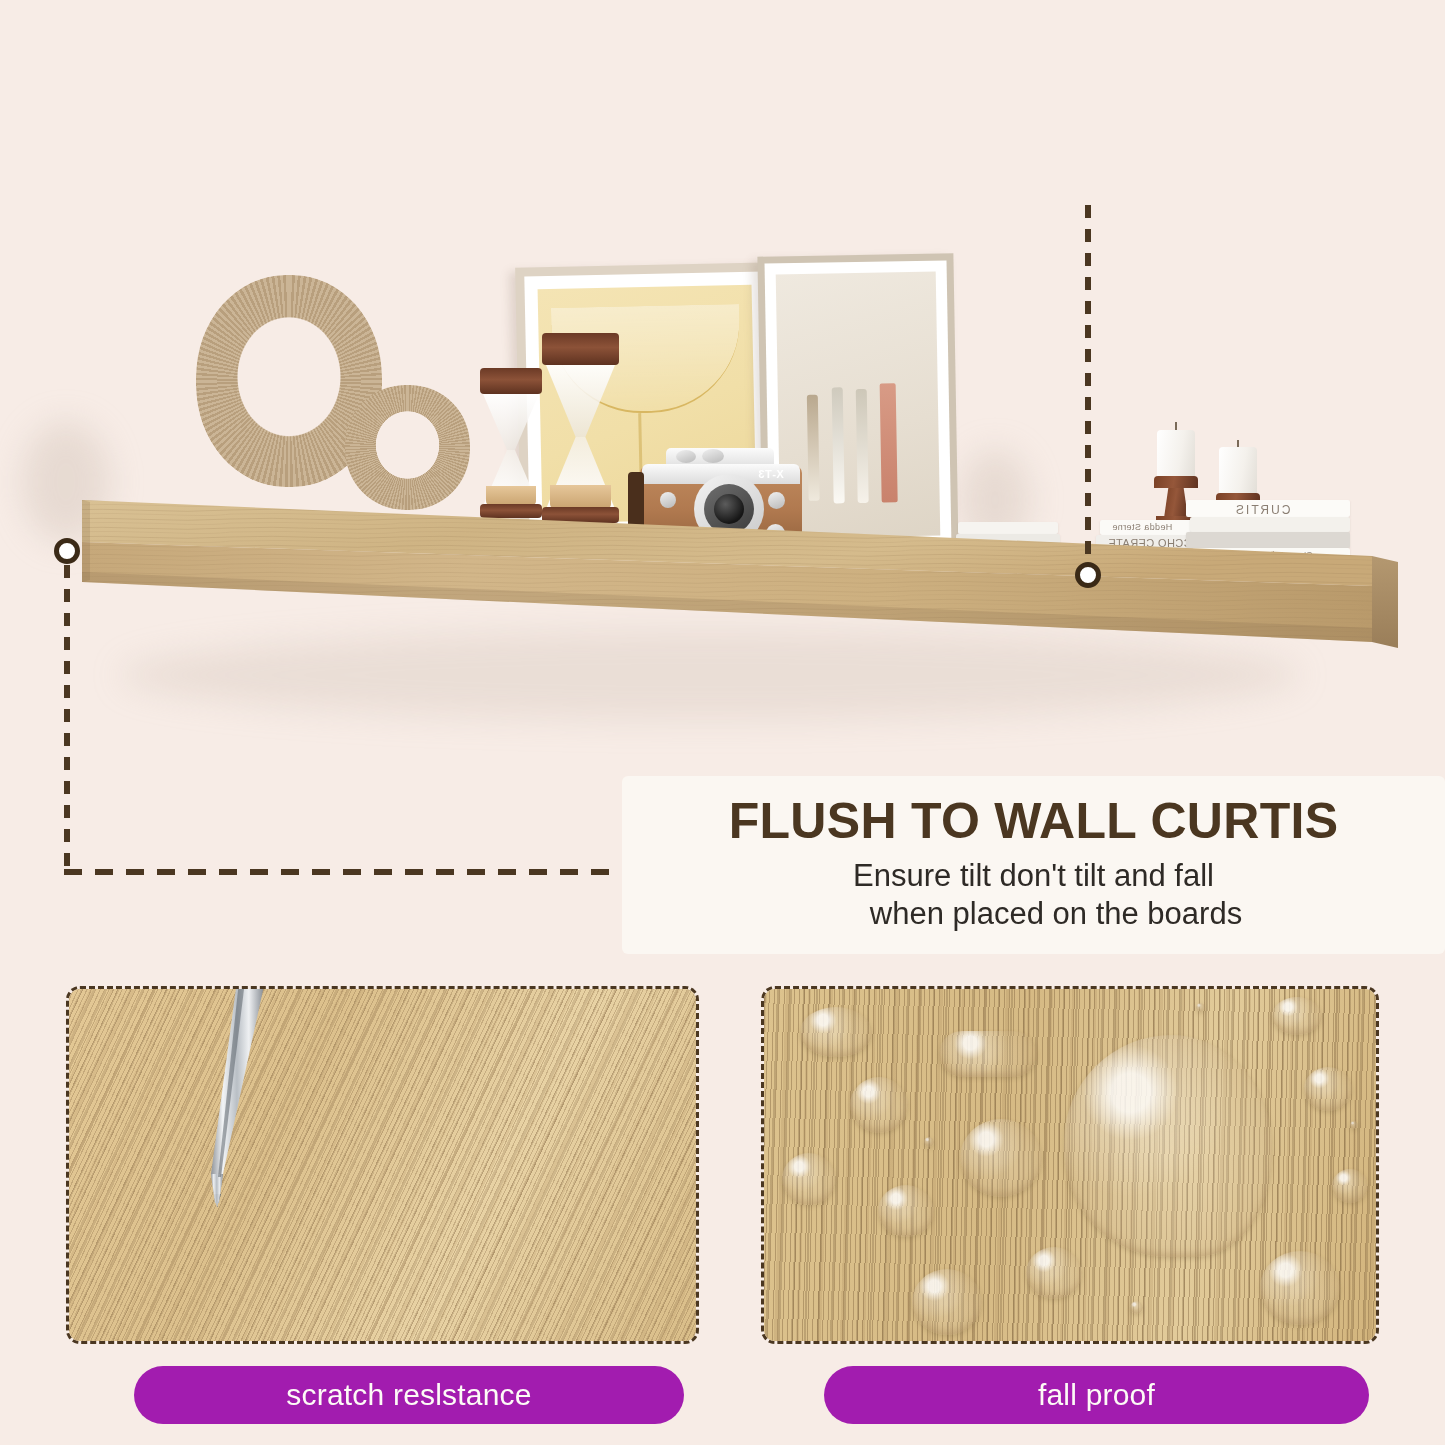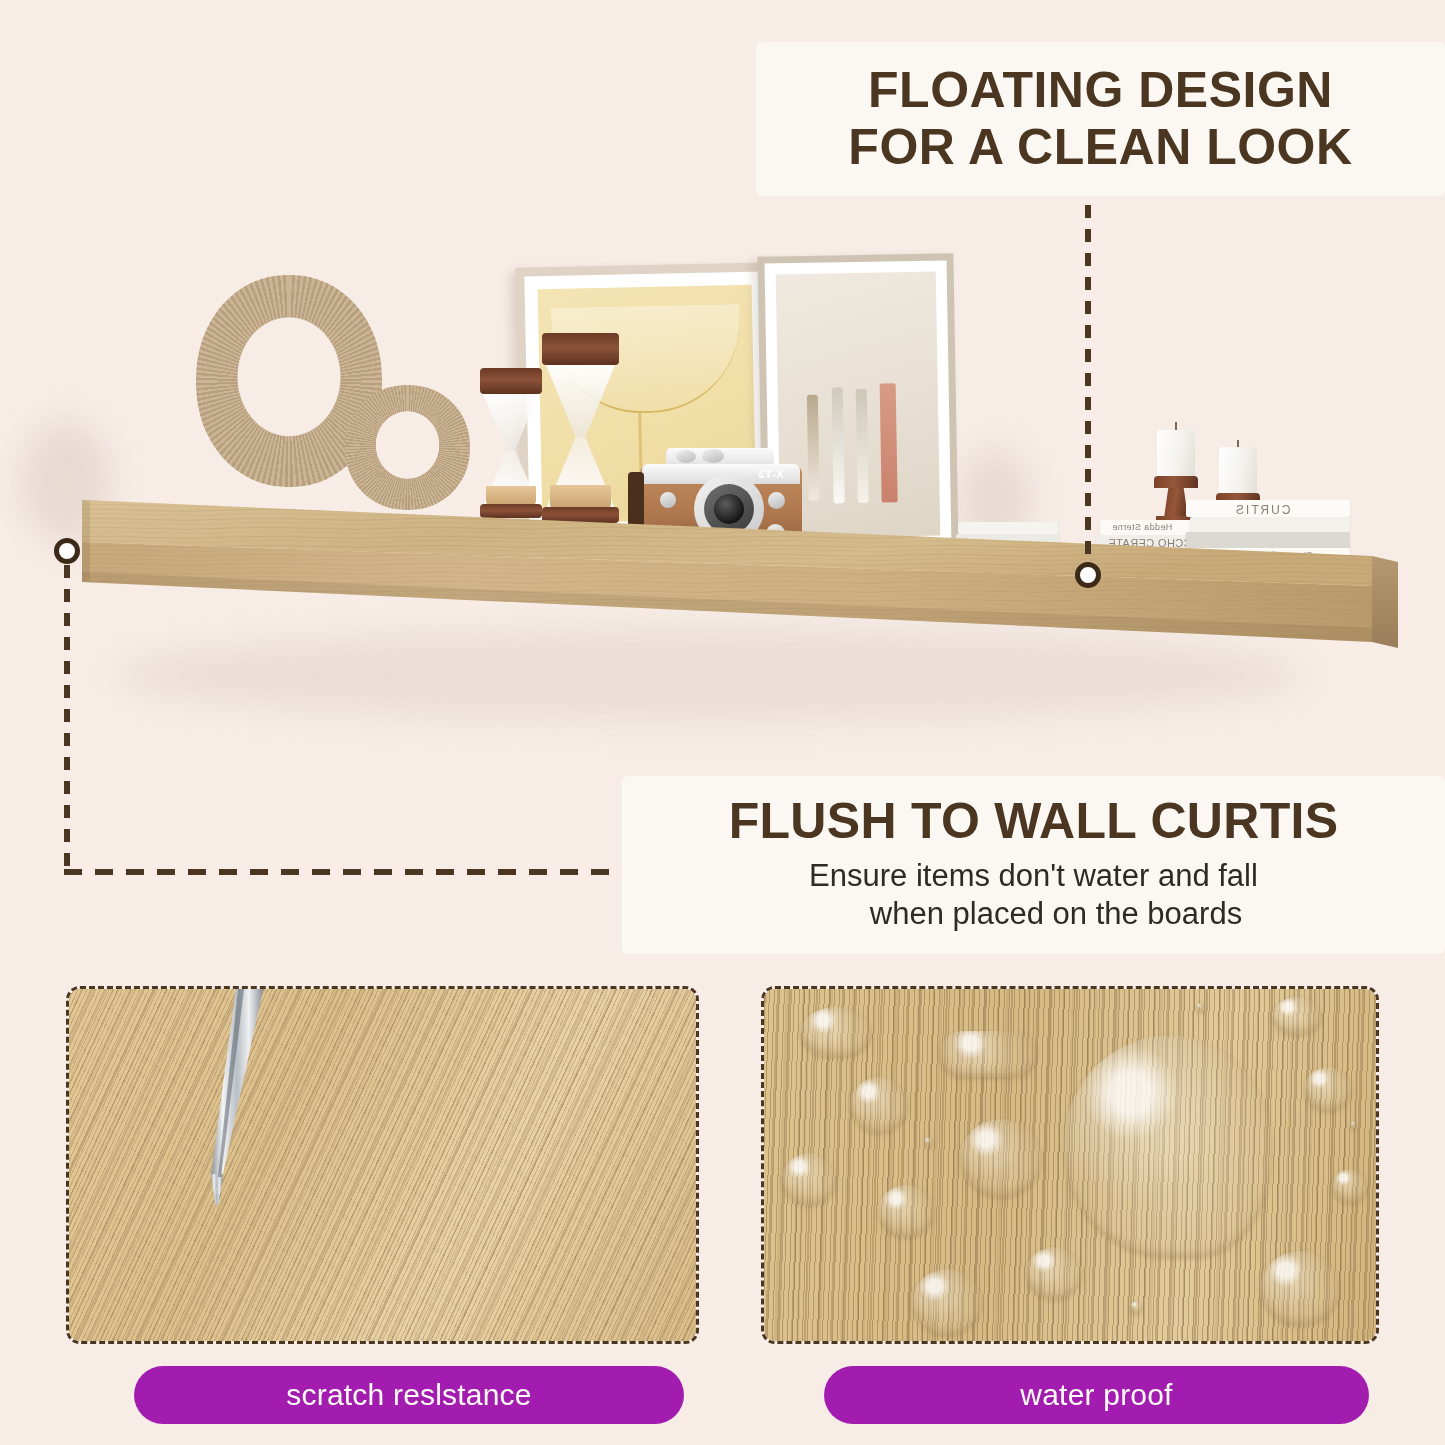--- a/index.html
+++ b/index.html
@@ -417,28 +417,24 @@
     </div>
   </div>
 
   <div class="leader" id="leader-top-v"></div>
   <div class="leader" id="leader-left-v"></div>
   <div class="leader" id="leader-left-h"></div>
 
   <div class="marker" id="marker-shelf-left"></div>
   <div class="marker" id="marker-shelf-right"></div>
 
-  <div class="callout" id="callout-top">
-    <div class="line">FLOATING DESIGN</div>
-    <div class="line">FOR A CLEAN LOOK</div>
-  </div>
 
   <div class="callout" id="callout-bottom">
     <div class="title">FLUSH TO WALL CURTIS</div>
-    <div class="sub">Ensure items don't water and fall</div>
+    <div class="sub">Ensure tilt don't tilt and fall</div>
     <div class="sub" style="margin-top:0;margin-left:45px;">when placed on the boards</div>
   </div>
 
   <div class="panel" id="panel-scratch">
     <div class="wood-scratch"></div>
     <svg class="screwdriver" width="633" height="358" viewBox="0 0 633 358" style="left:0; top:0;">
       <defs>
         <linearGradient id="steel" x1="0" y1="0" x2="1" y2="0">
           <stop offset="0%" stop-color="#8f949a"></stop>
           <stop offset="22%" stop-color="#f2f4f6"></stop>
@@ -473,15 +469,15 @@
     <div class="droplet" style="left:568px; top:180px; width:36px; height:34px;"></div>
     <div class="droplet" style="left:496px; top:262px; width:80px; height:74px;"></div>
     <div class="droplet" style="left:508px; top:8px; width:50px; height:38px; border-radius:50%;"></div>
     <div class="droplet" style="left:160px; top:148px; width:10px; height:10px;"></div>
     <div class="droplet" style="left:432px; top:14px; width:9px; height:9px;"></div>
     <div class="droplet" style="left:366px; top:312px; width:13px; height:13px;"></div>
     <div class="droplet" style="left:586px; top:132px; width:8px; height:8px;"></div>
   </div>
 
   <div class="pill" id="pill-scratch">scratch reslstance</div>
-  <div class="pill" id="pill-water">water proof</div>
+  <div class="pill" id="pill-water">fall proof</div>
 
 </div>
 
 </body></html>

